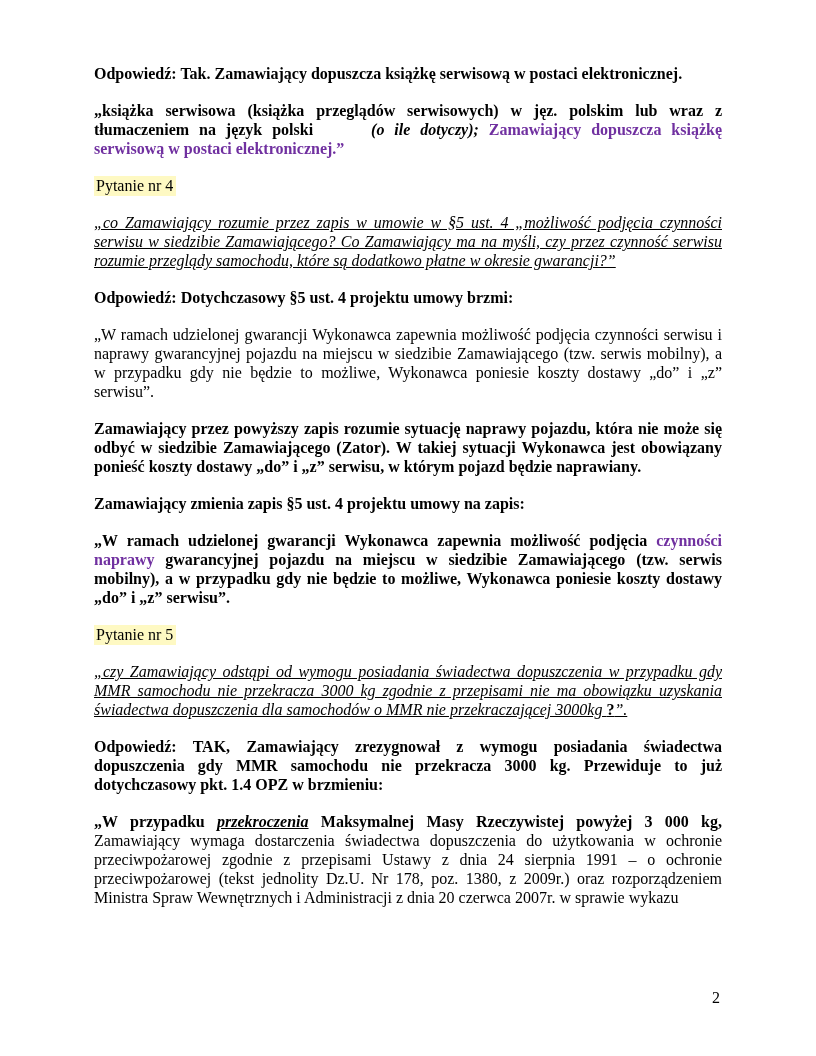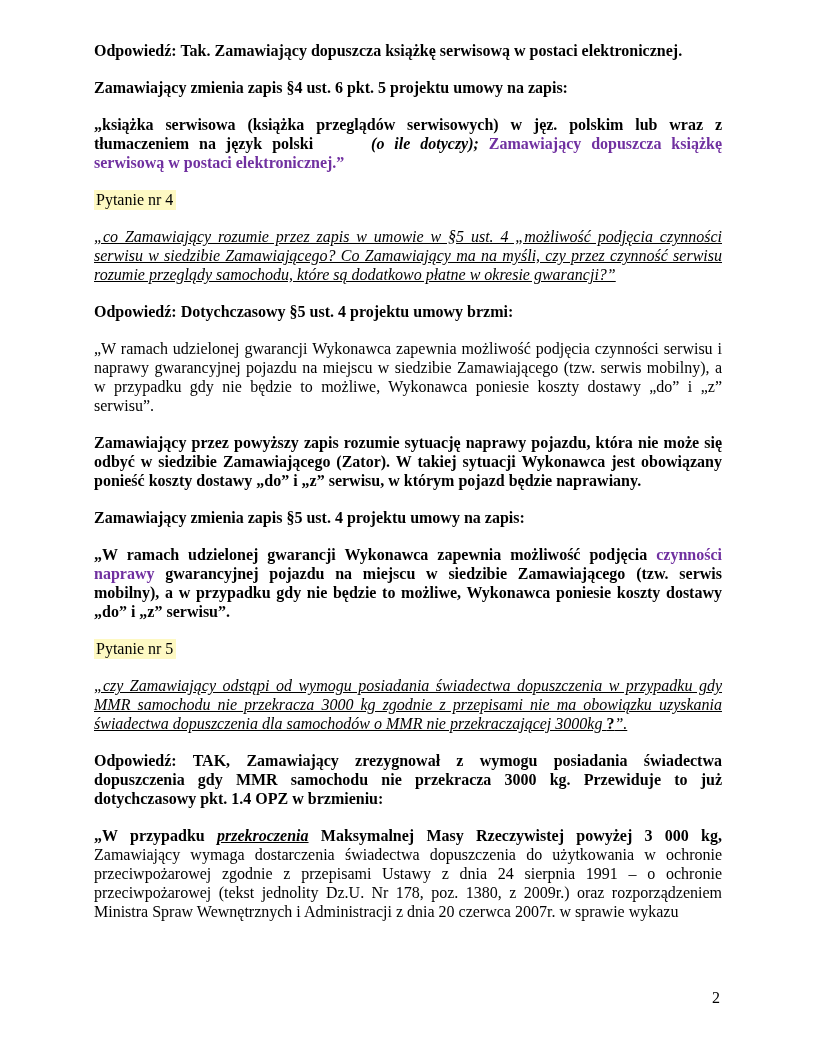--- a/index.html
+++ b/index.html
@@ -10,21 +10,21 @@
   .page {
     position: relative;
     width: 816px;
     height: 1056px;
     background: #ffffff;
     font-family: "Liberation Serif", "DejaVu Serif", serif;
     font-size: 16px;
     line-height: 19px;
     color: #000000;
     box-sizing: border-box;
-    padding: 41px 94px 0 94px;
+    padding: 64px 94px 0 94px;
     overflow: hidden;
   }
   p {
     margin: 0 0 18px 0;
   }
   .just { text-align: justify; }
   .b { font-weight: bold; }
   .i { font-style: italic; text-decoration: underline; }
   .bi { font-weight: bold; font-style: italic; margin-left: 48px; }
   .purple { color: #7030A0; font-weight: bold; }
@@ -41,21 +41,20 @@
     font-size: 16px;
   }
 </style>
 </head>
 <body>
 
 <div class="page">
 
   <p class="b">Odpowiedź: Tak. Zamawiający dopuszcza książkę serwisową w postaci elektronicznej.</p>
 
-  <p class="b">Zamawiający zmienia zapis  §4 ust. 6 pkt. 5 projektu umowy na zapis:</p>
 
   <p class="b just"><span>„książka serwisowa (książka przeglądów serwisowych) w jęz. polskim lub wraz z tłumaczeniem na język polski </span><span class="bi">(o ile dotyczy); </span><span class="purple">Zamawiający dopuszcza książkę serwisową w postaci elektronicznej.”</span></p>
 
   <p><span class="hl">Pytanie nr 4</span></p>
 
   <p class="i just">„co Zamawiający rozumie przez zapis w umowie w §5 ust. 4 „możliwość podjęcia czynności serwisu w siedzibie Zamawiającego? Co Zamawiający ma na myśli, czy przez czynność serwisu rozumie przeglądy samochodu, które są dodatkowo płatne w okresie gwarancji?”</p>
 
   <p class="b">Odpowiedź: Dotychczasowy §5 ust. 4 projektu umowy brzmi:</p>
 
   <p class="just">„W ramach udzielonej gwarancji Wykonawca zapewnia możliwość podjęcia czynności serwisu i naprawy gwarancyjnej pojazdu na miejscu w siedzibie Zamawiającego (tzw. serwis mobilny), a w przypadku gdy nie będzie to możliwe, Wykonawca poniesie koszty dostawy „do” i „z” serwisu”.</p>

